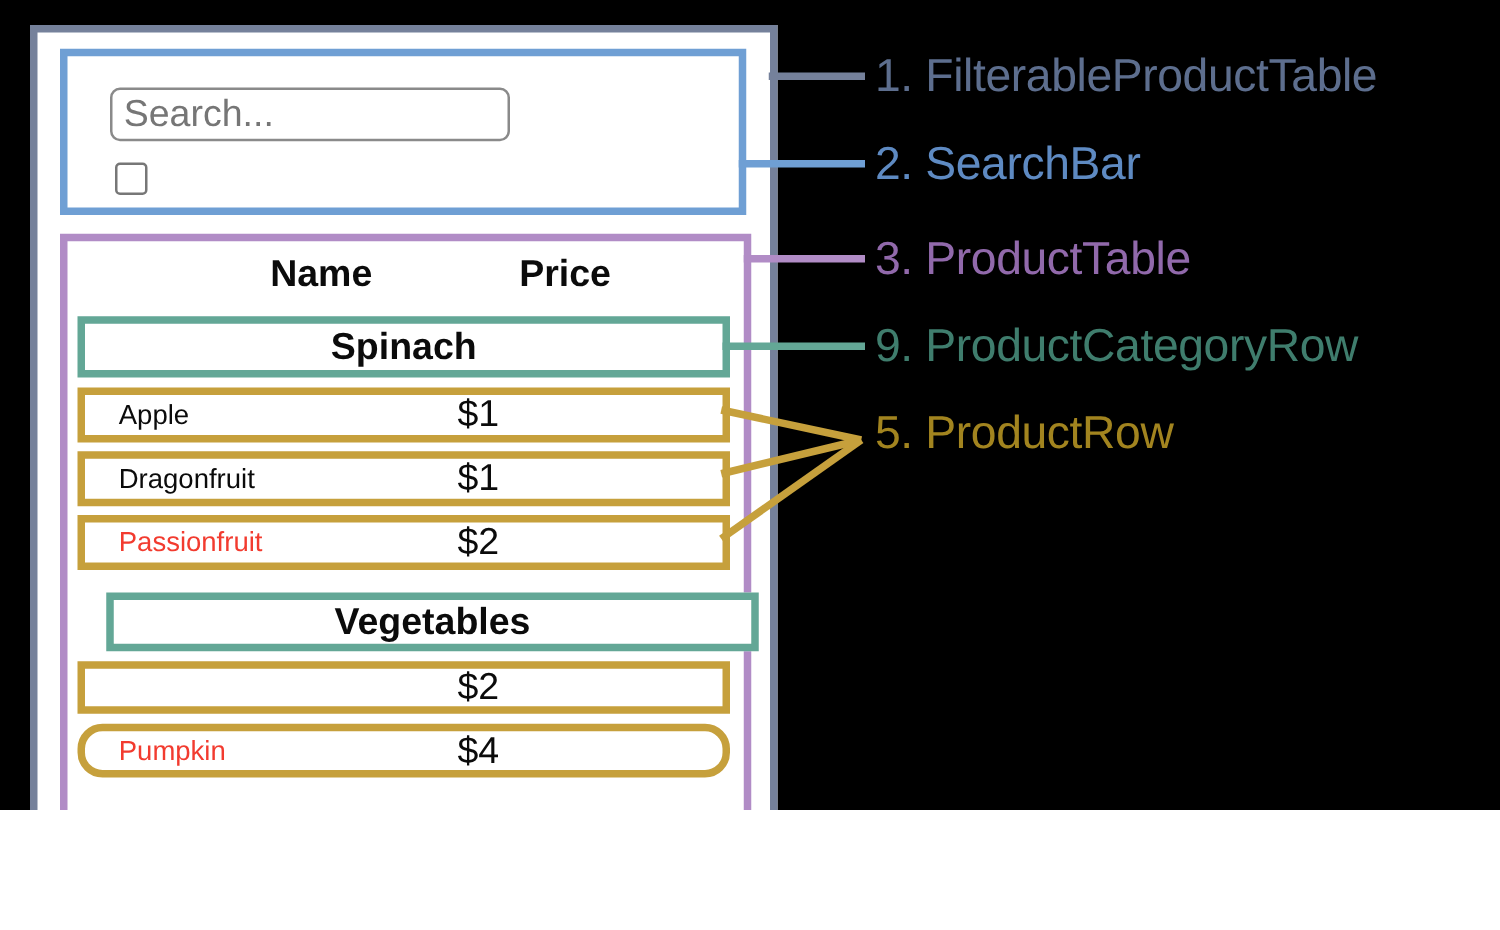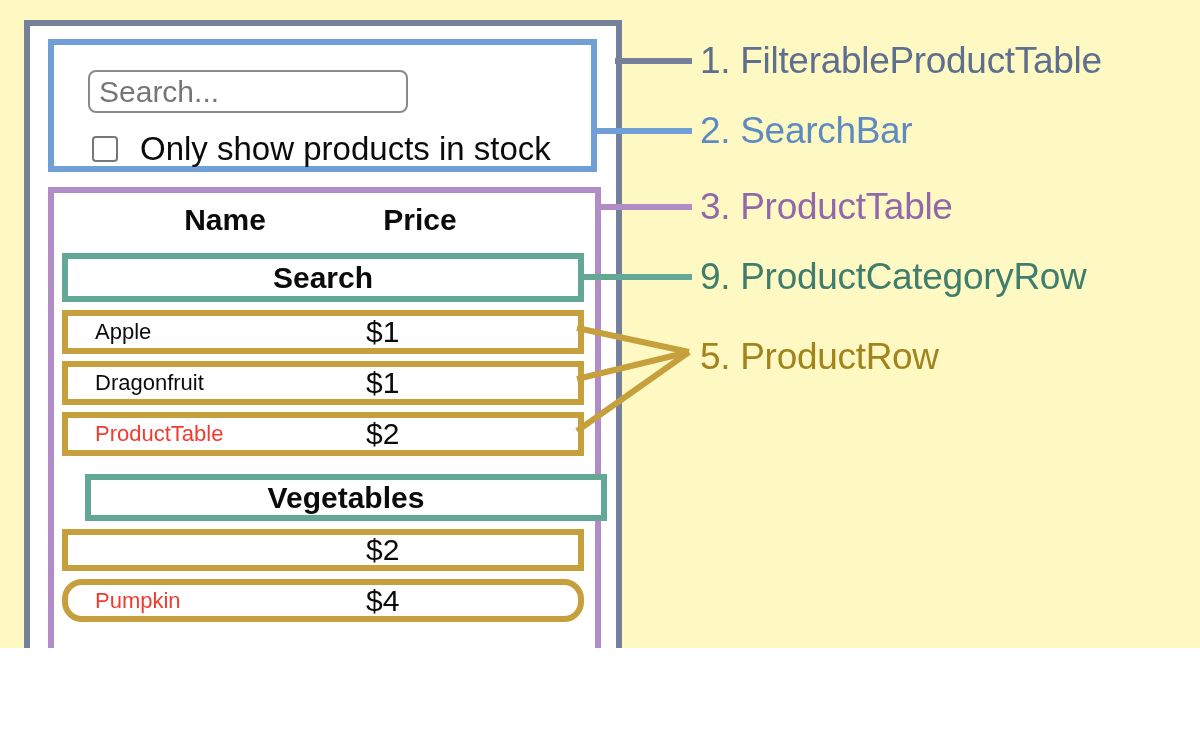--- a/index.html
+++ b/index.html
@@ -4,88 +4,87 @@
 <style>
   :root{
     --frame:#75819B; --searchbar:#6F9FD4; --table:#B18CC6; --category:#63A796;
     --row:#C6A03C; --label-frame:#5D6E8E; --label-search:#5E8AC2;
     --label-table:#9169AB; --label-category:#3F7D6D; --label-row:#A2841F;
     --red:#F23B2F; --ink:#0B0B0B;
   }
   *{margin:0;padding:0;box-sizing:border-box;}
   html,body{background:#fff;}
   body{font-family:"Liberation Sans",sans-serif;color:var(--ink);}
-  .canvas{position:relative;width:1200px;height:648px;background:#fef9c3;overflow:hidden;}
+  .canvas{position:relative;width:1200px;height:648px;background:#000000;overflow:hidden;}
 
   
   .frame{position:absolute;left:24px;top:20px;width:598px;height:701px;border:6px solid var(--frame);background:#fff;}
   .searchbar{position:absolute;left:18px;top:13px;width:549px;height:133px;border:6px solid var(--searchbar);background:#fff;}
   .search-input{position:absolute;left:34px;top:25px;width:320px;height:43px;border:2px solid #8A8A8A;border-radius:8px;font-family:"Liberation Sans",sans-serif;font-size:30px;color:#444;padding:0 0 0 9px;outline:none;background:#fff;}
   .search-input::placeholder{color:#767676;opacity:1;}
   .stock-row{position:absolute;left:38px;top:85px;display:flex;align-items:center;}
   .checkbox{width:26px;height:26px;border:2px solid #777;border-radius:4px;background:#fff;flex:0 0 auto;}
   .stock-label{margin-left:22px;font-size:33px;color:var(--ink);white-space:nowrap;}
 
   .ptable{position:absolute;left:18px;top:161px;width:553px;height:513px;border:6px solid var(--table);background:#fff;}
-  .hdr{position:absolute;top:10px;font-size:30px;font-weight:bold;transform:translateX(-50%);white-space:nowrap;}
+  .hdr{position:absolute;top:10px;font-size:30px;font-weight:bold;transform:translateX(-50%);white-space:nowrap;margin-left:32px;}
   .hdr.name{left:171px;}
   .hdr.price{left:366px;text-align:center;}
 
   .trow{position:absolute;left:8px;width:522px;background:#fff;display:flex;align-items:center;}
   .catrow{border:6px solid var(--category);justify-content:center;}
   .catrow .cat-label{font-size:30px;font-weight:bold;}
   .prodrow{border:6px solid var(--row);}
   .prodrow .pname{position:absolute;left:27px;font-size:22px;white-space:nowrap;}
   .prodrow .pprice{position:absolute;left:298px;font-size:30px;white-space:nowrap;}
   .pname.red{color:var(--red);}
 
   
   .legend-item{position:absolute;left:700px;font-size:37px;font-weight:500;letter-spacing:-0.3px;white-space:nowrap;transform:translateY(-50%);}
   .lg1{top:61px;color:var(--label-frame);}
   .lg2{top:131px;color:var(--label-search);}
   .lg3{top:207px;color:var(--label-table);}
   .lg4{top:277px;color:var(--label-category);}
-  .lg5{top:357px;color:var(--label-row);}
+  .lg5{top:346px;color:var(--label-row);}
 
   
   .connectors{position:absolute;left:0;top:0;width:1200px;height:744px;pointer-events:none;}
 </style>
 </head>
 <body>
 
 <div class="canvas">
 
   <div class="frame">
 
     <div class="searchbar">
       <input class="search-input" type="text" placeholder="Search..." style="">
       <div class="stock-row">
         <div class="checkbox"></div>
-        <span class="stock-label">Only show products in stock</span>
       </div>
     </div>
 
     <div class="ptable">
       <span class="hdr name">Name</span>
       <span class="hdr price">Price</span>
 
       <div class="trow catrow" style="top:60px;height:49px;">
-        <span class="cat-label">Search</span>
+        <span class="cat-label">Spinach</span>
       </div>
 
       <div class="trow prodrow" style="top:117px;height:44px;">
         <span class="pname">Apple</span>
         <span class="pprice">$1</span>
       </div>
       <div class="trow prodrow" style="top:168px;height:44px;">
         <span class="pname">Dragonfruit</span>
         <span class="pprice">$1</span>
       </div>
       <div class="trow prodrow" style="top:219px;height:44px;">
-        <span class="pname red">ProductTable</span>
+        <span class="pname red">Passionfruit</span>
         <span class="pprice">$2</span>
       </div>
 
       <div class="trow catrow" style="top:281px;height:47px;margin-left:23px;">
         <span class="cat-label">Vegetables</span>
       </div>
 
       <div class="trow prodrow" style="top:336px;height:42px;">
         <span class="pprice">$2</span>
       </div>

